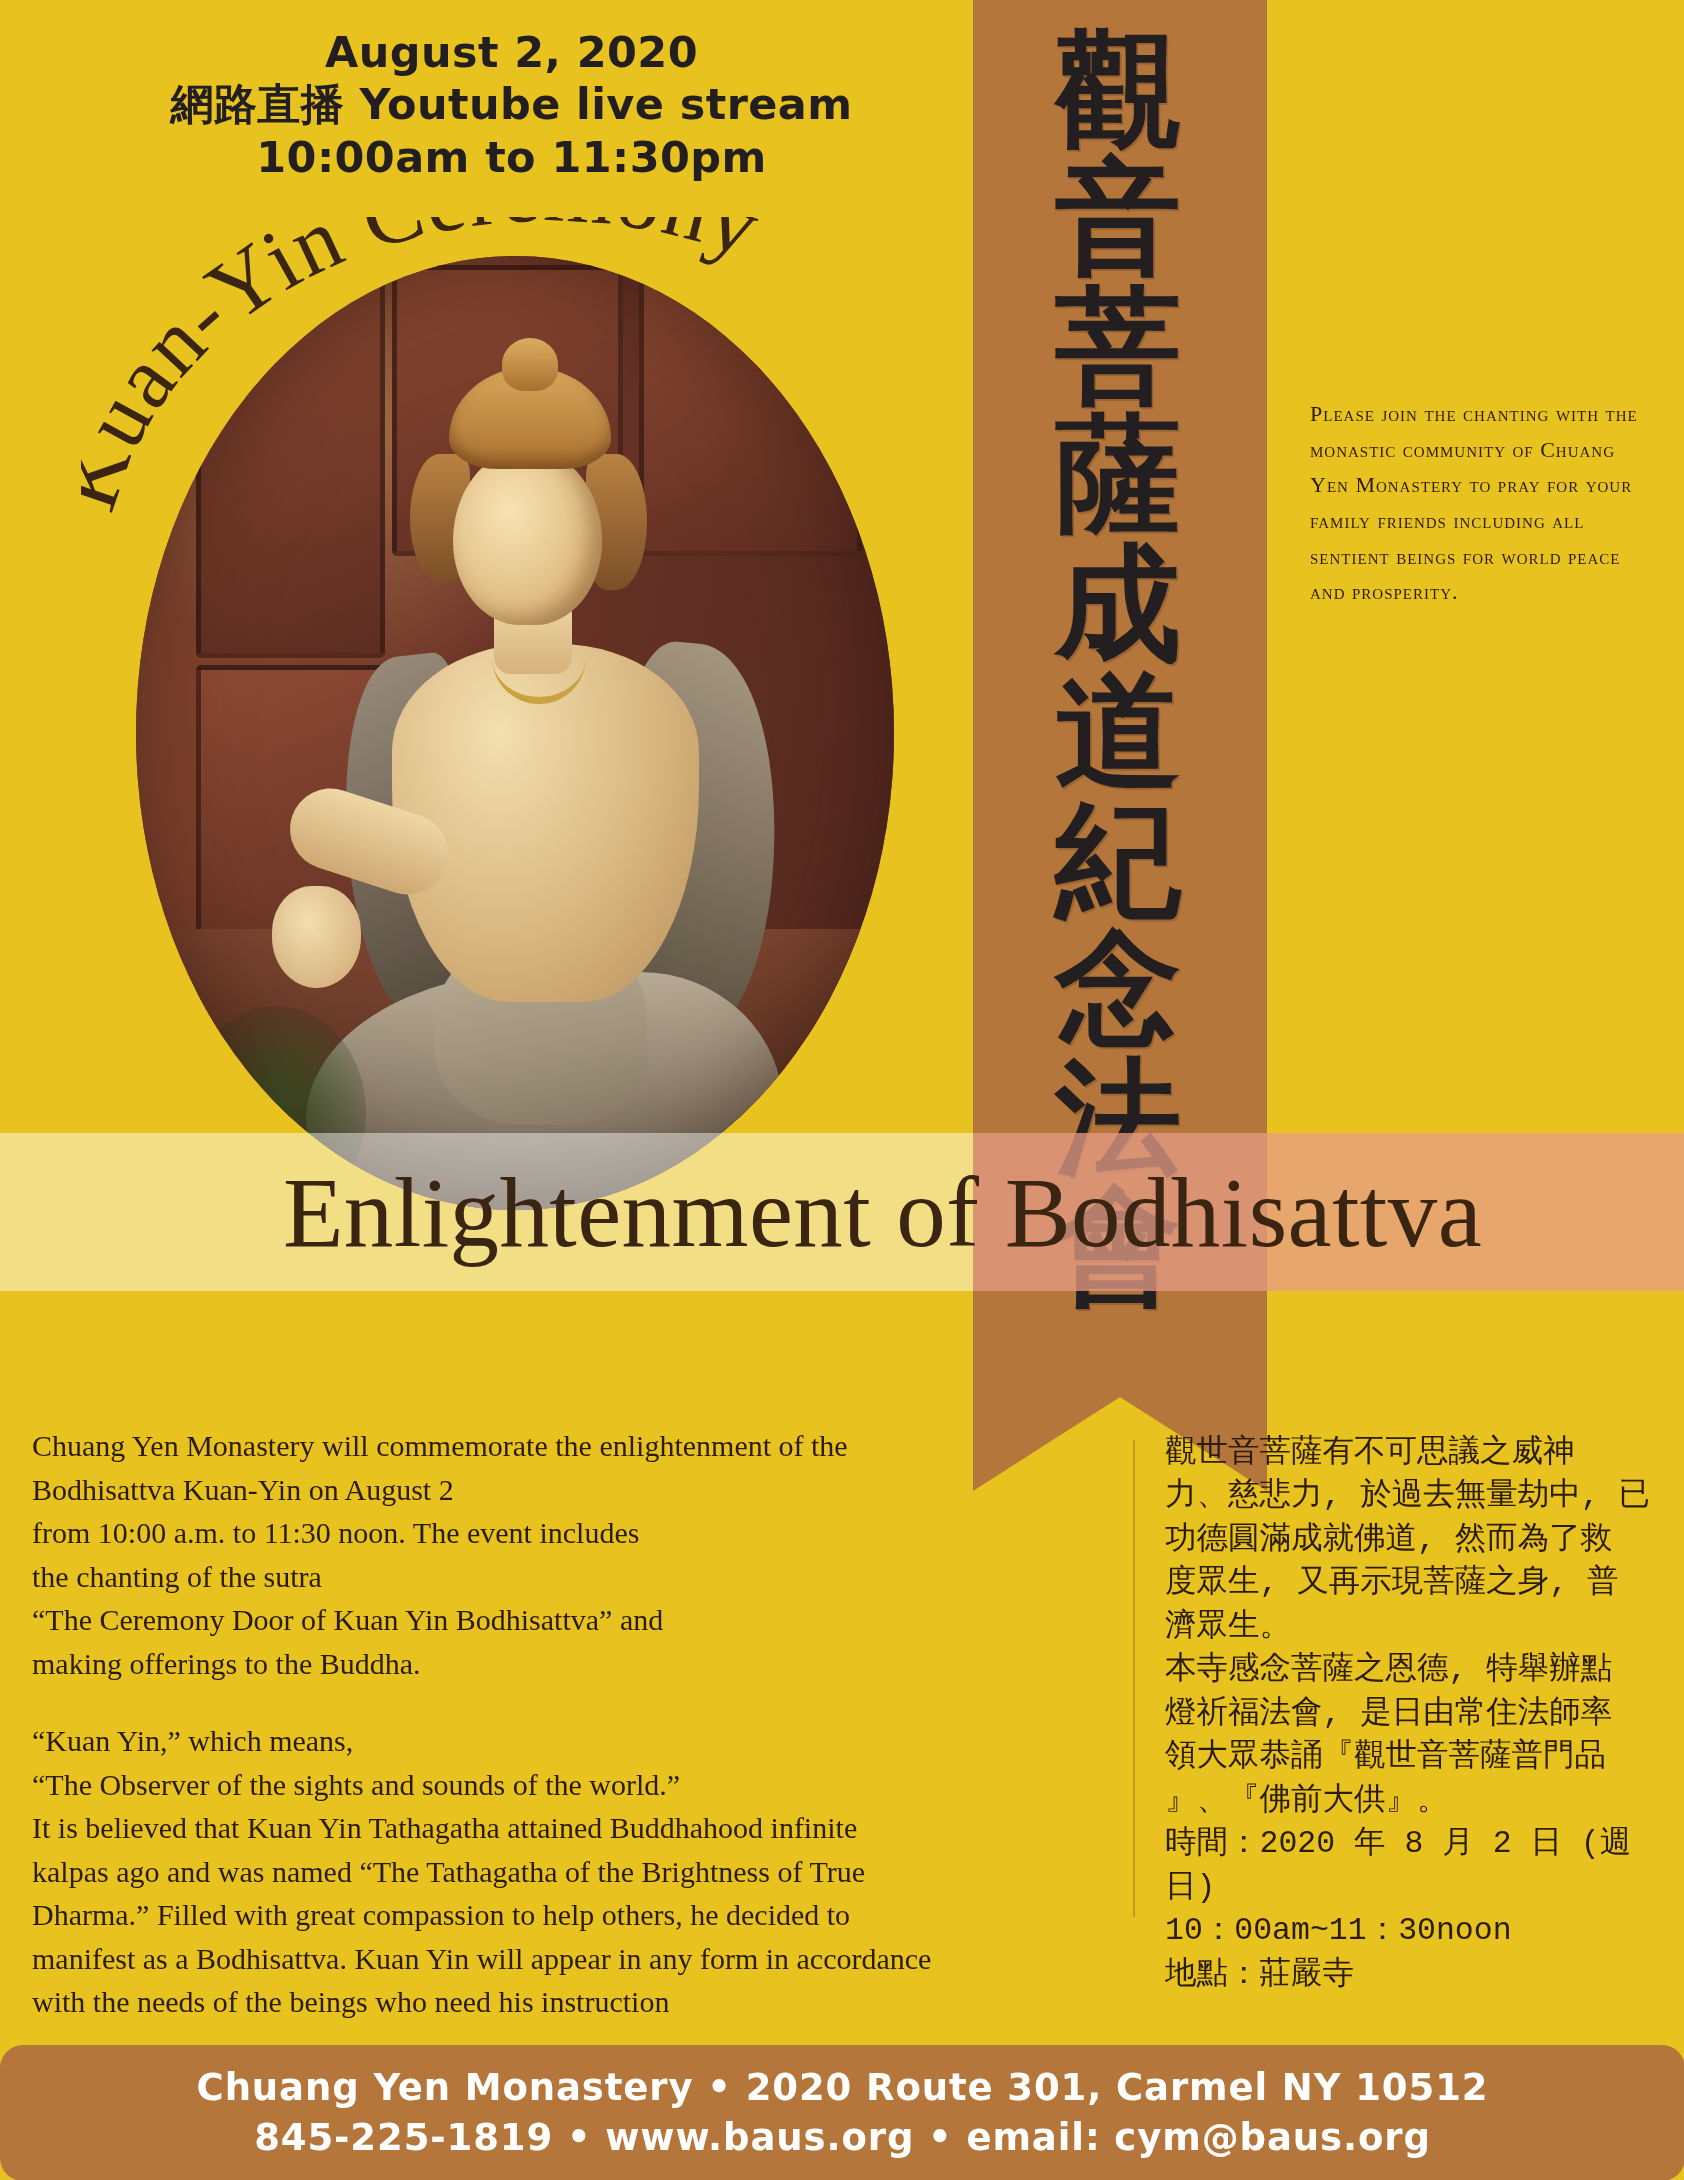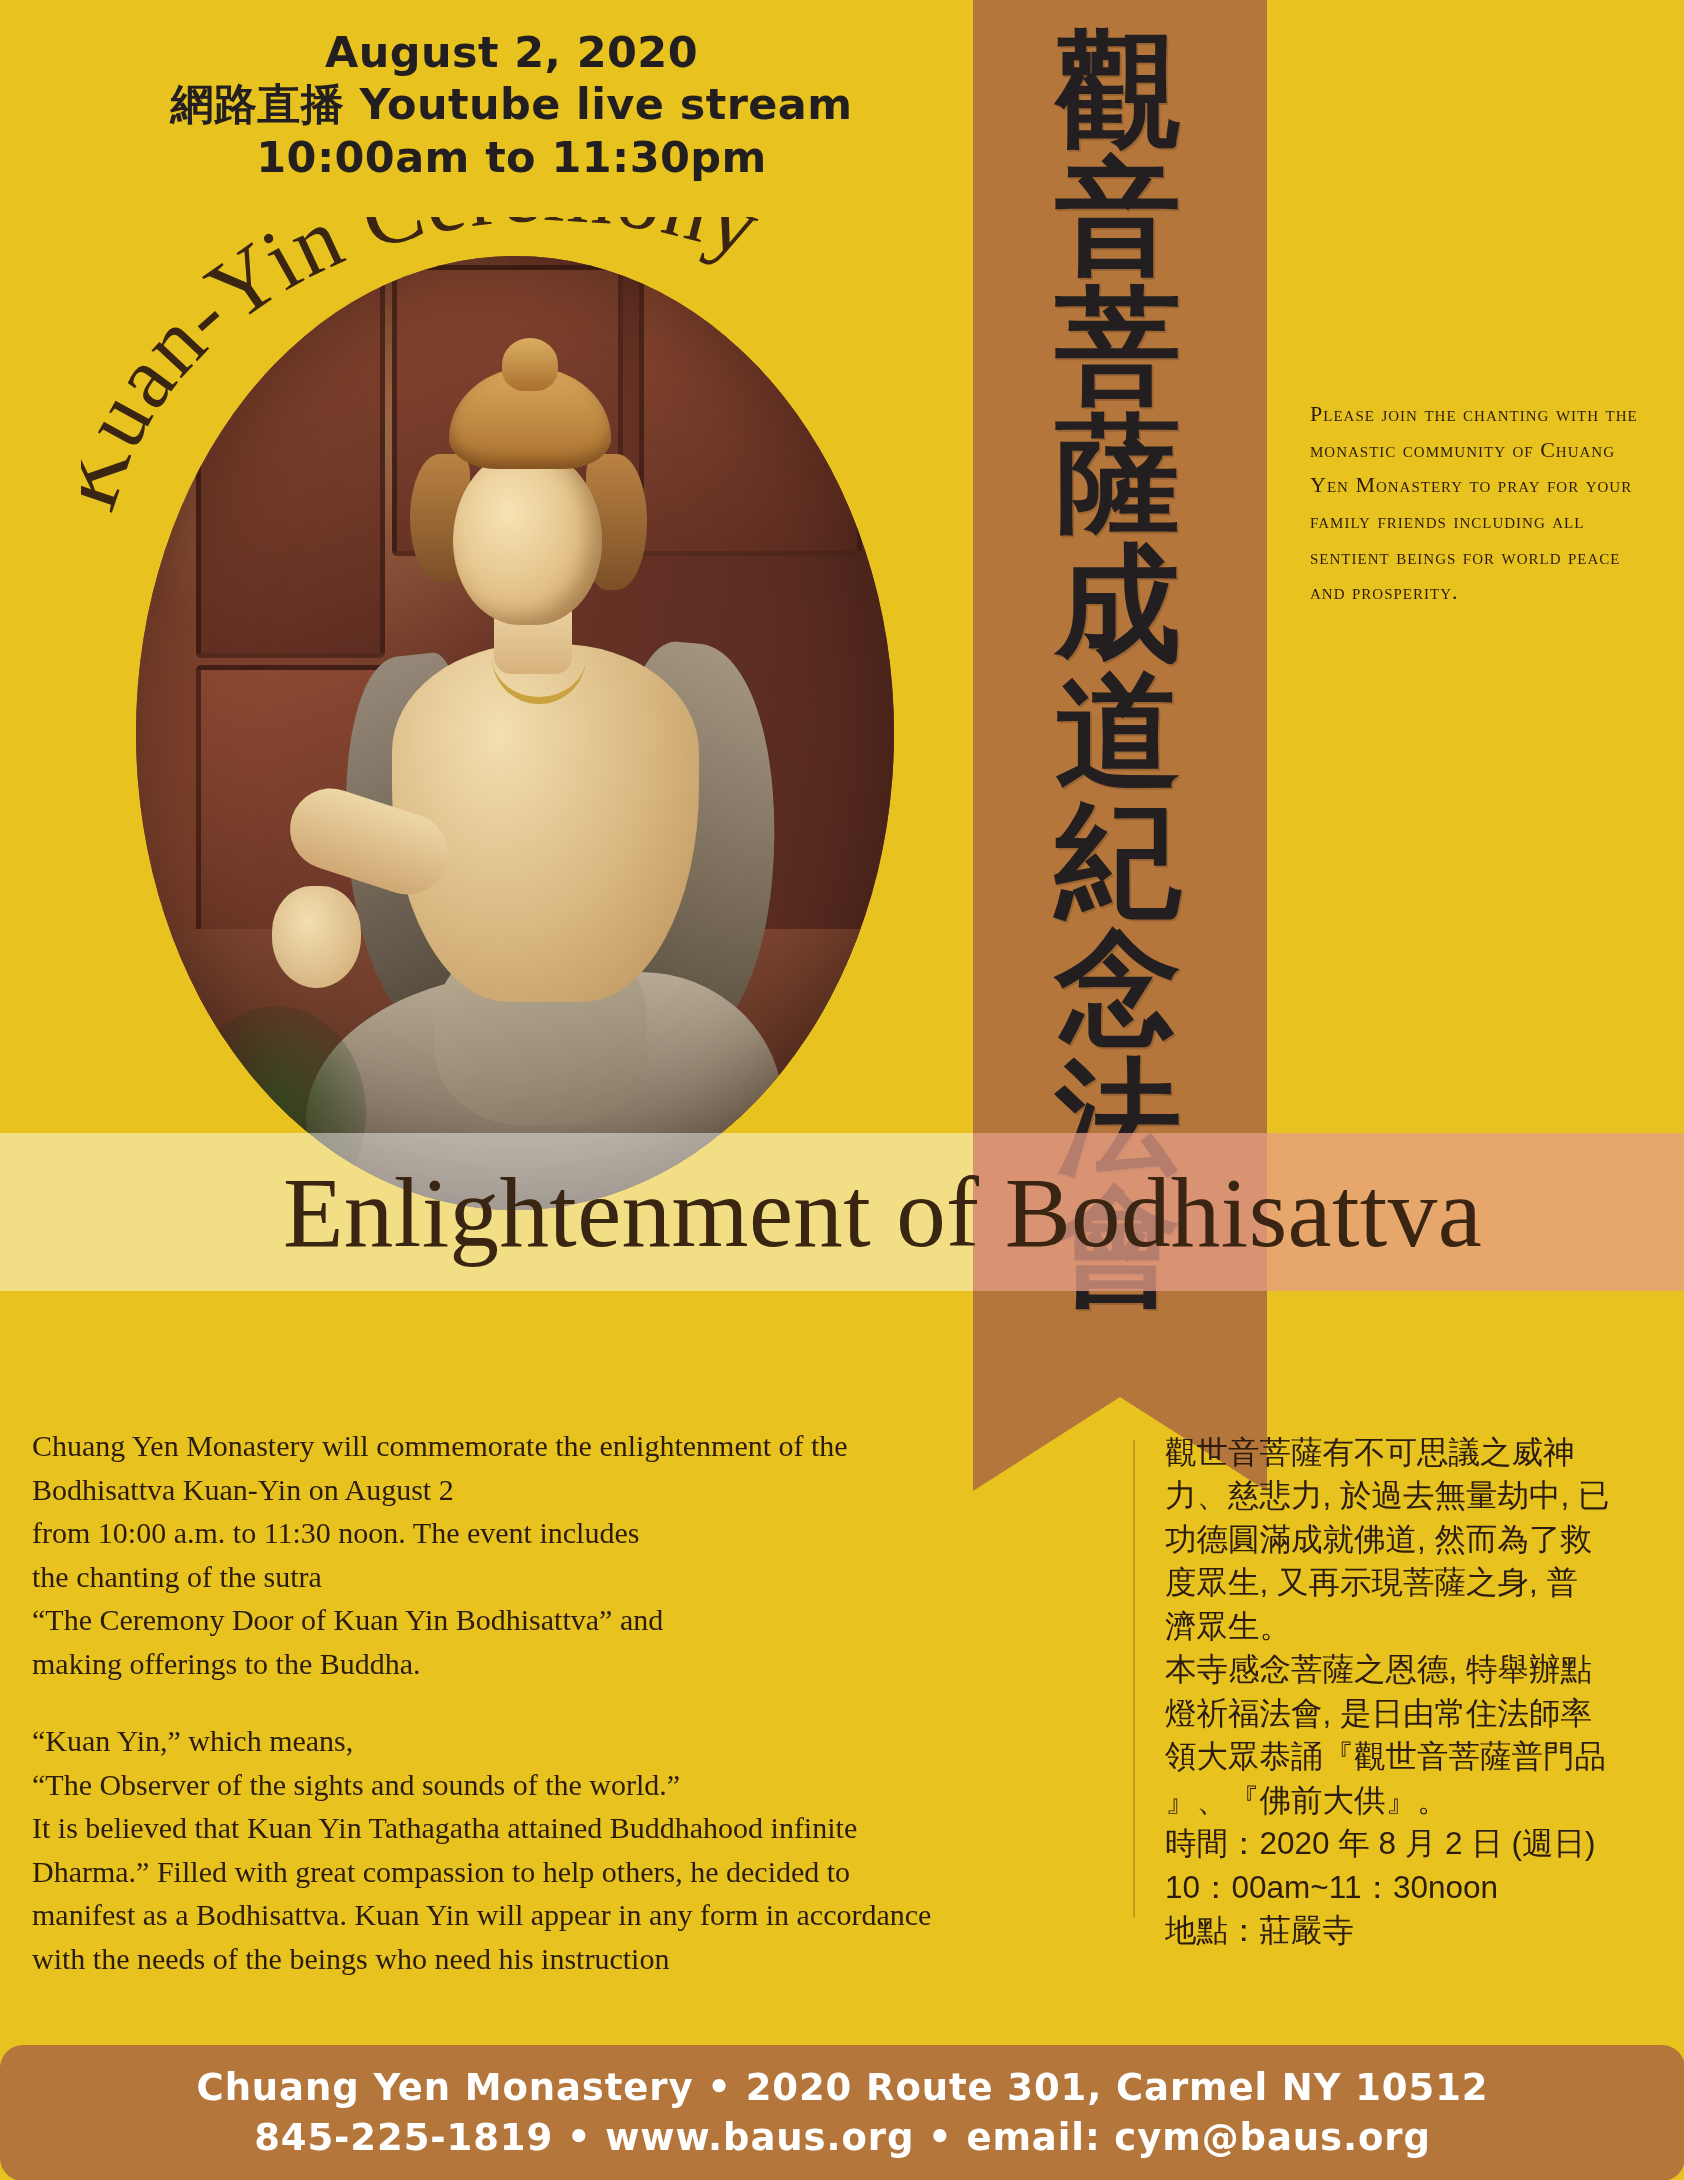--- a/index.html
+++ b/index.html
@@ -273,21 +273,21 @@
   }
   .body-left p { margin: 0; }
   .body-left .gap { height: 34px; }
 
   
   .body-right {
     position: absolute;
     left: 1165px;
     top: 1431px;
     width: 494px;
-    font-family: Liberation Sans, sans-serif;
+    font-family: Liberation Mono, monospace;
     font-size: 31.5px;
     line-height: 1.38;
     color: #2b1c0d;
   }
   .body-right p { margin: 0; }
 
   
   .footer {
     position: absolute;
     left: 0; bottom: 0;
@@ -384,20 +384,21 @@
     <p>Chuang Yen Monastery will commemorate the enlightenment of the</p>
     <p>Bodhisattva Kuan-Yin on August 2</p>
     <p>from 10:00 a.m. to 11:30 noon. The event  includes</p>
     <p>the chanting of the sutra</p>
     <p>“The Ceremony Door of Kuan Yin Bodhisattva” and</p>
     <p>making offerings to the Buddha.</p>
     <div class="gap"></div>
     <p>“Kuan Yin,” which means,</p>
     <p>“The Observer of the sights and sounds of the world.”</p>
     <p>It is believed that Kuan Yin Tathagatha attained Buddhahood infinite</p>
+    <p>kalpas ago and was named “The Tathagatha of the Brightness of True</p>
     <p>Dharma.” Filled with great compassion to help others, he decided to</p>
     <p>manifest as a Bodhisattva. Kuan Yin will appear in any form in accordance</p>
     <p>with the needs of the beings who need his instruction</p>
   </div>
 
   <div class="body-right">
     <p>觀世音菩薩有不可思議之威神</p>
     <p>力、慈悲力, 於過去無量劫中, 已</p>
     <p>功德圓滿成就佛道, 然而為了救</p>
     <p>度眾生, 又再示現菩薩之身, 普</p>

